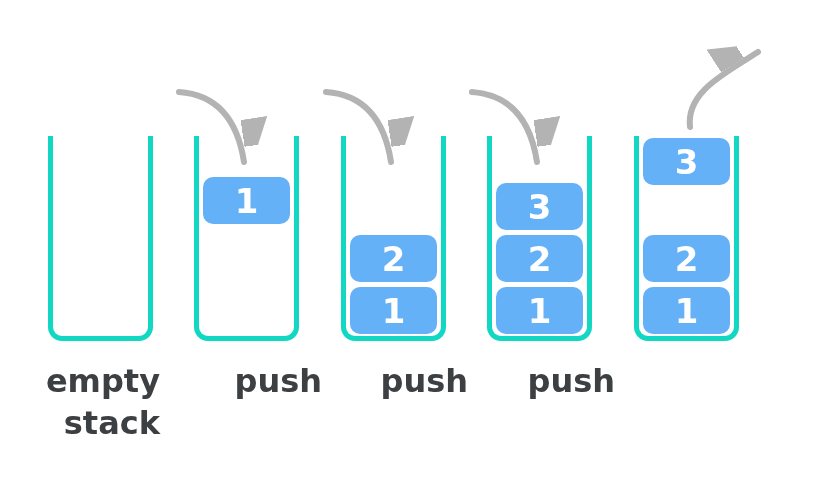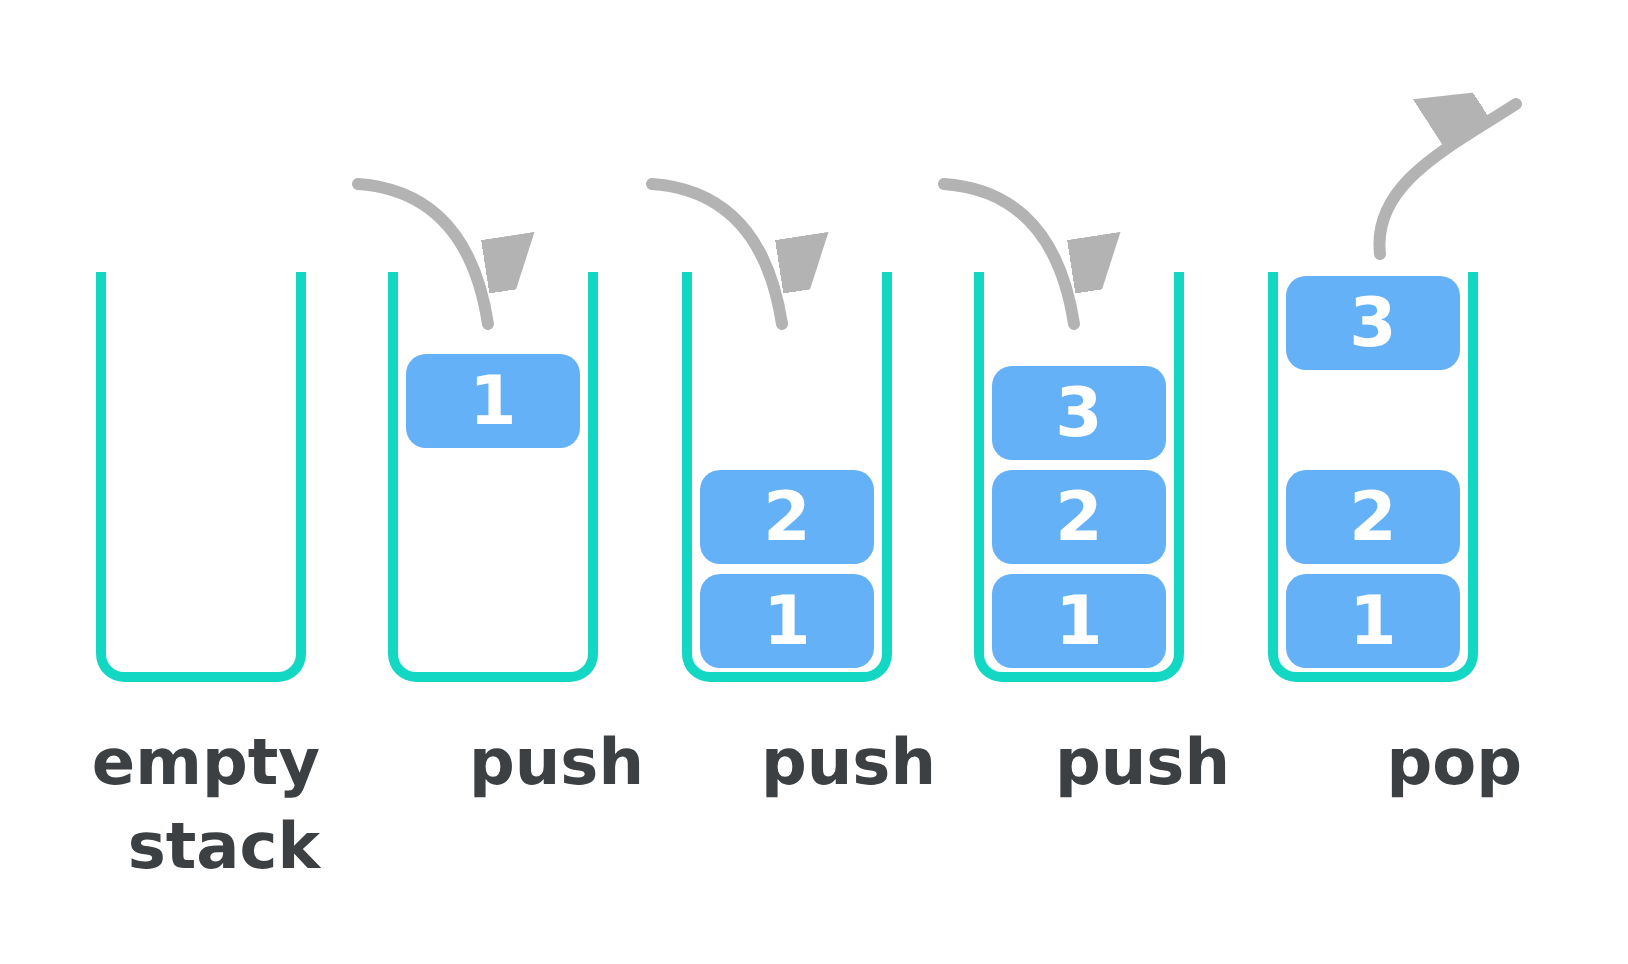--- a/index.html
+++ b/index.html
@@ -99,15 +99,14 @@
   <div class="stack s5">
     <div class="block slot-popped">3</div>
     <div class="block slot-mid">2</div>
     <div class="block slot-bottom">1</div>
   </div>
 
   <div class="label l1">empty stack</div>
   <div class="label l2">push</div>
   <div class="label l3">push</div>
   <div class="label l4">push</div>
-  <div class="label l5">pop</div>
 
 </div>
 
 </body></html>

